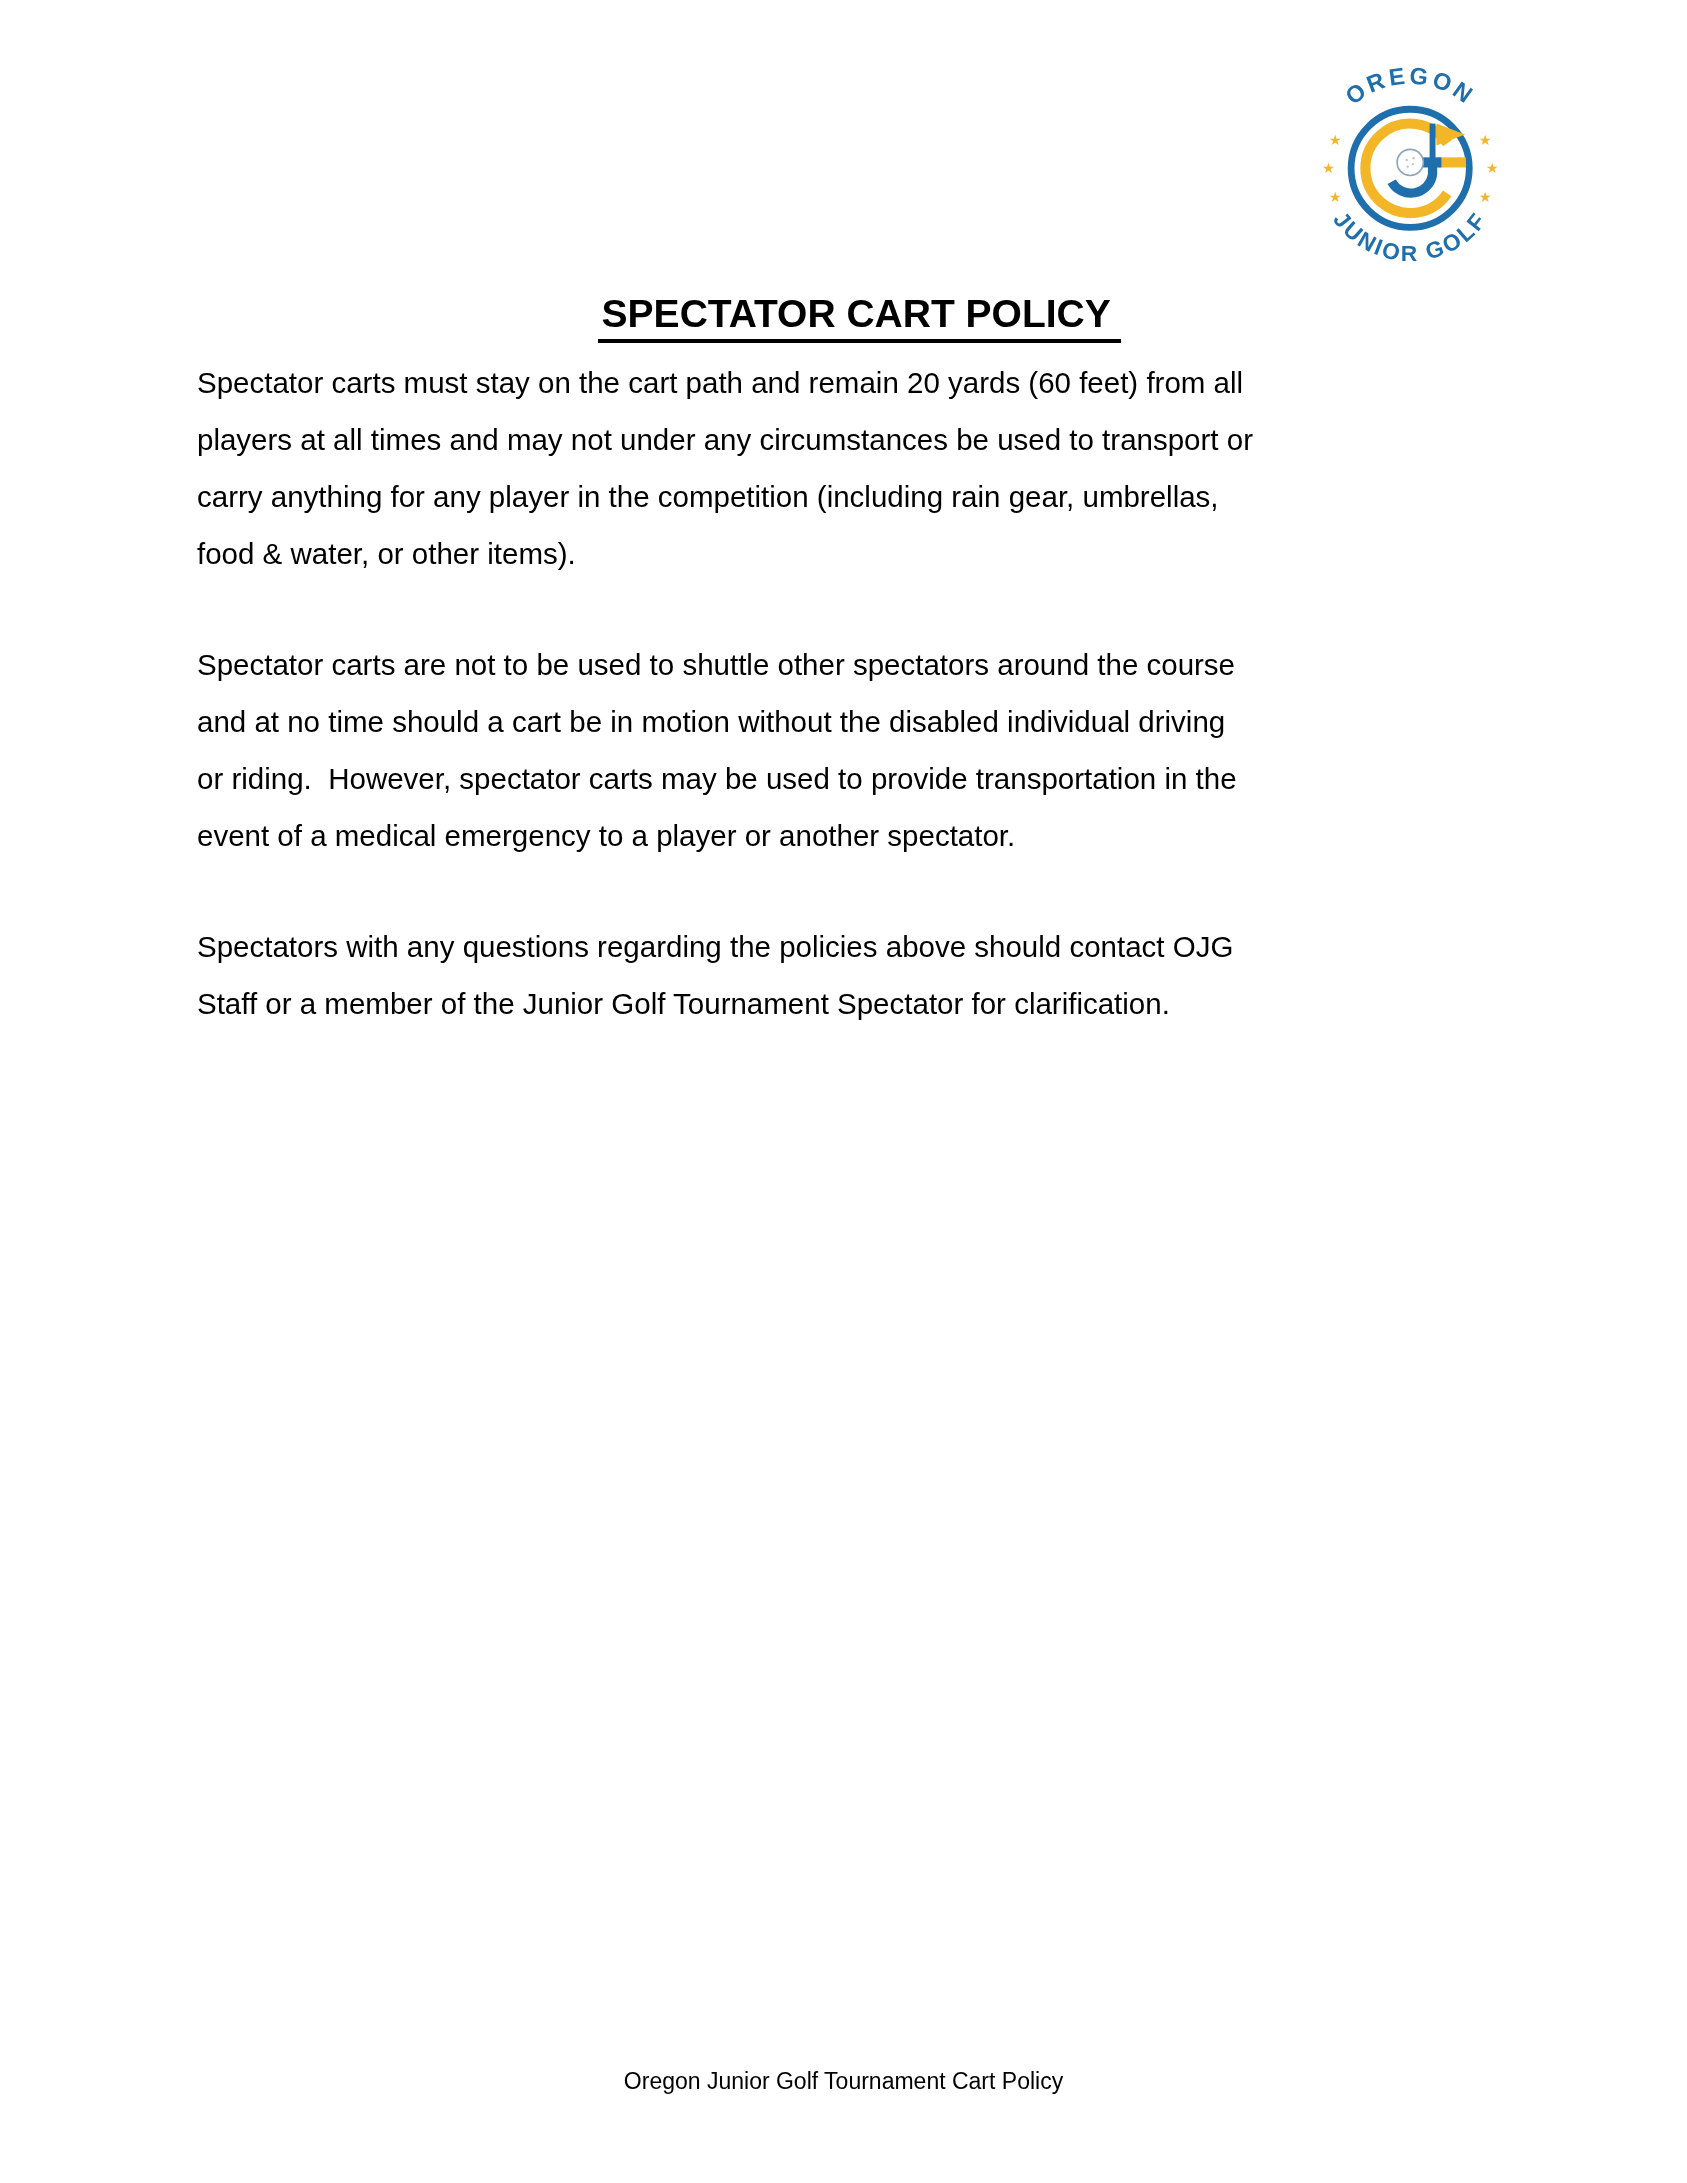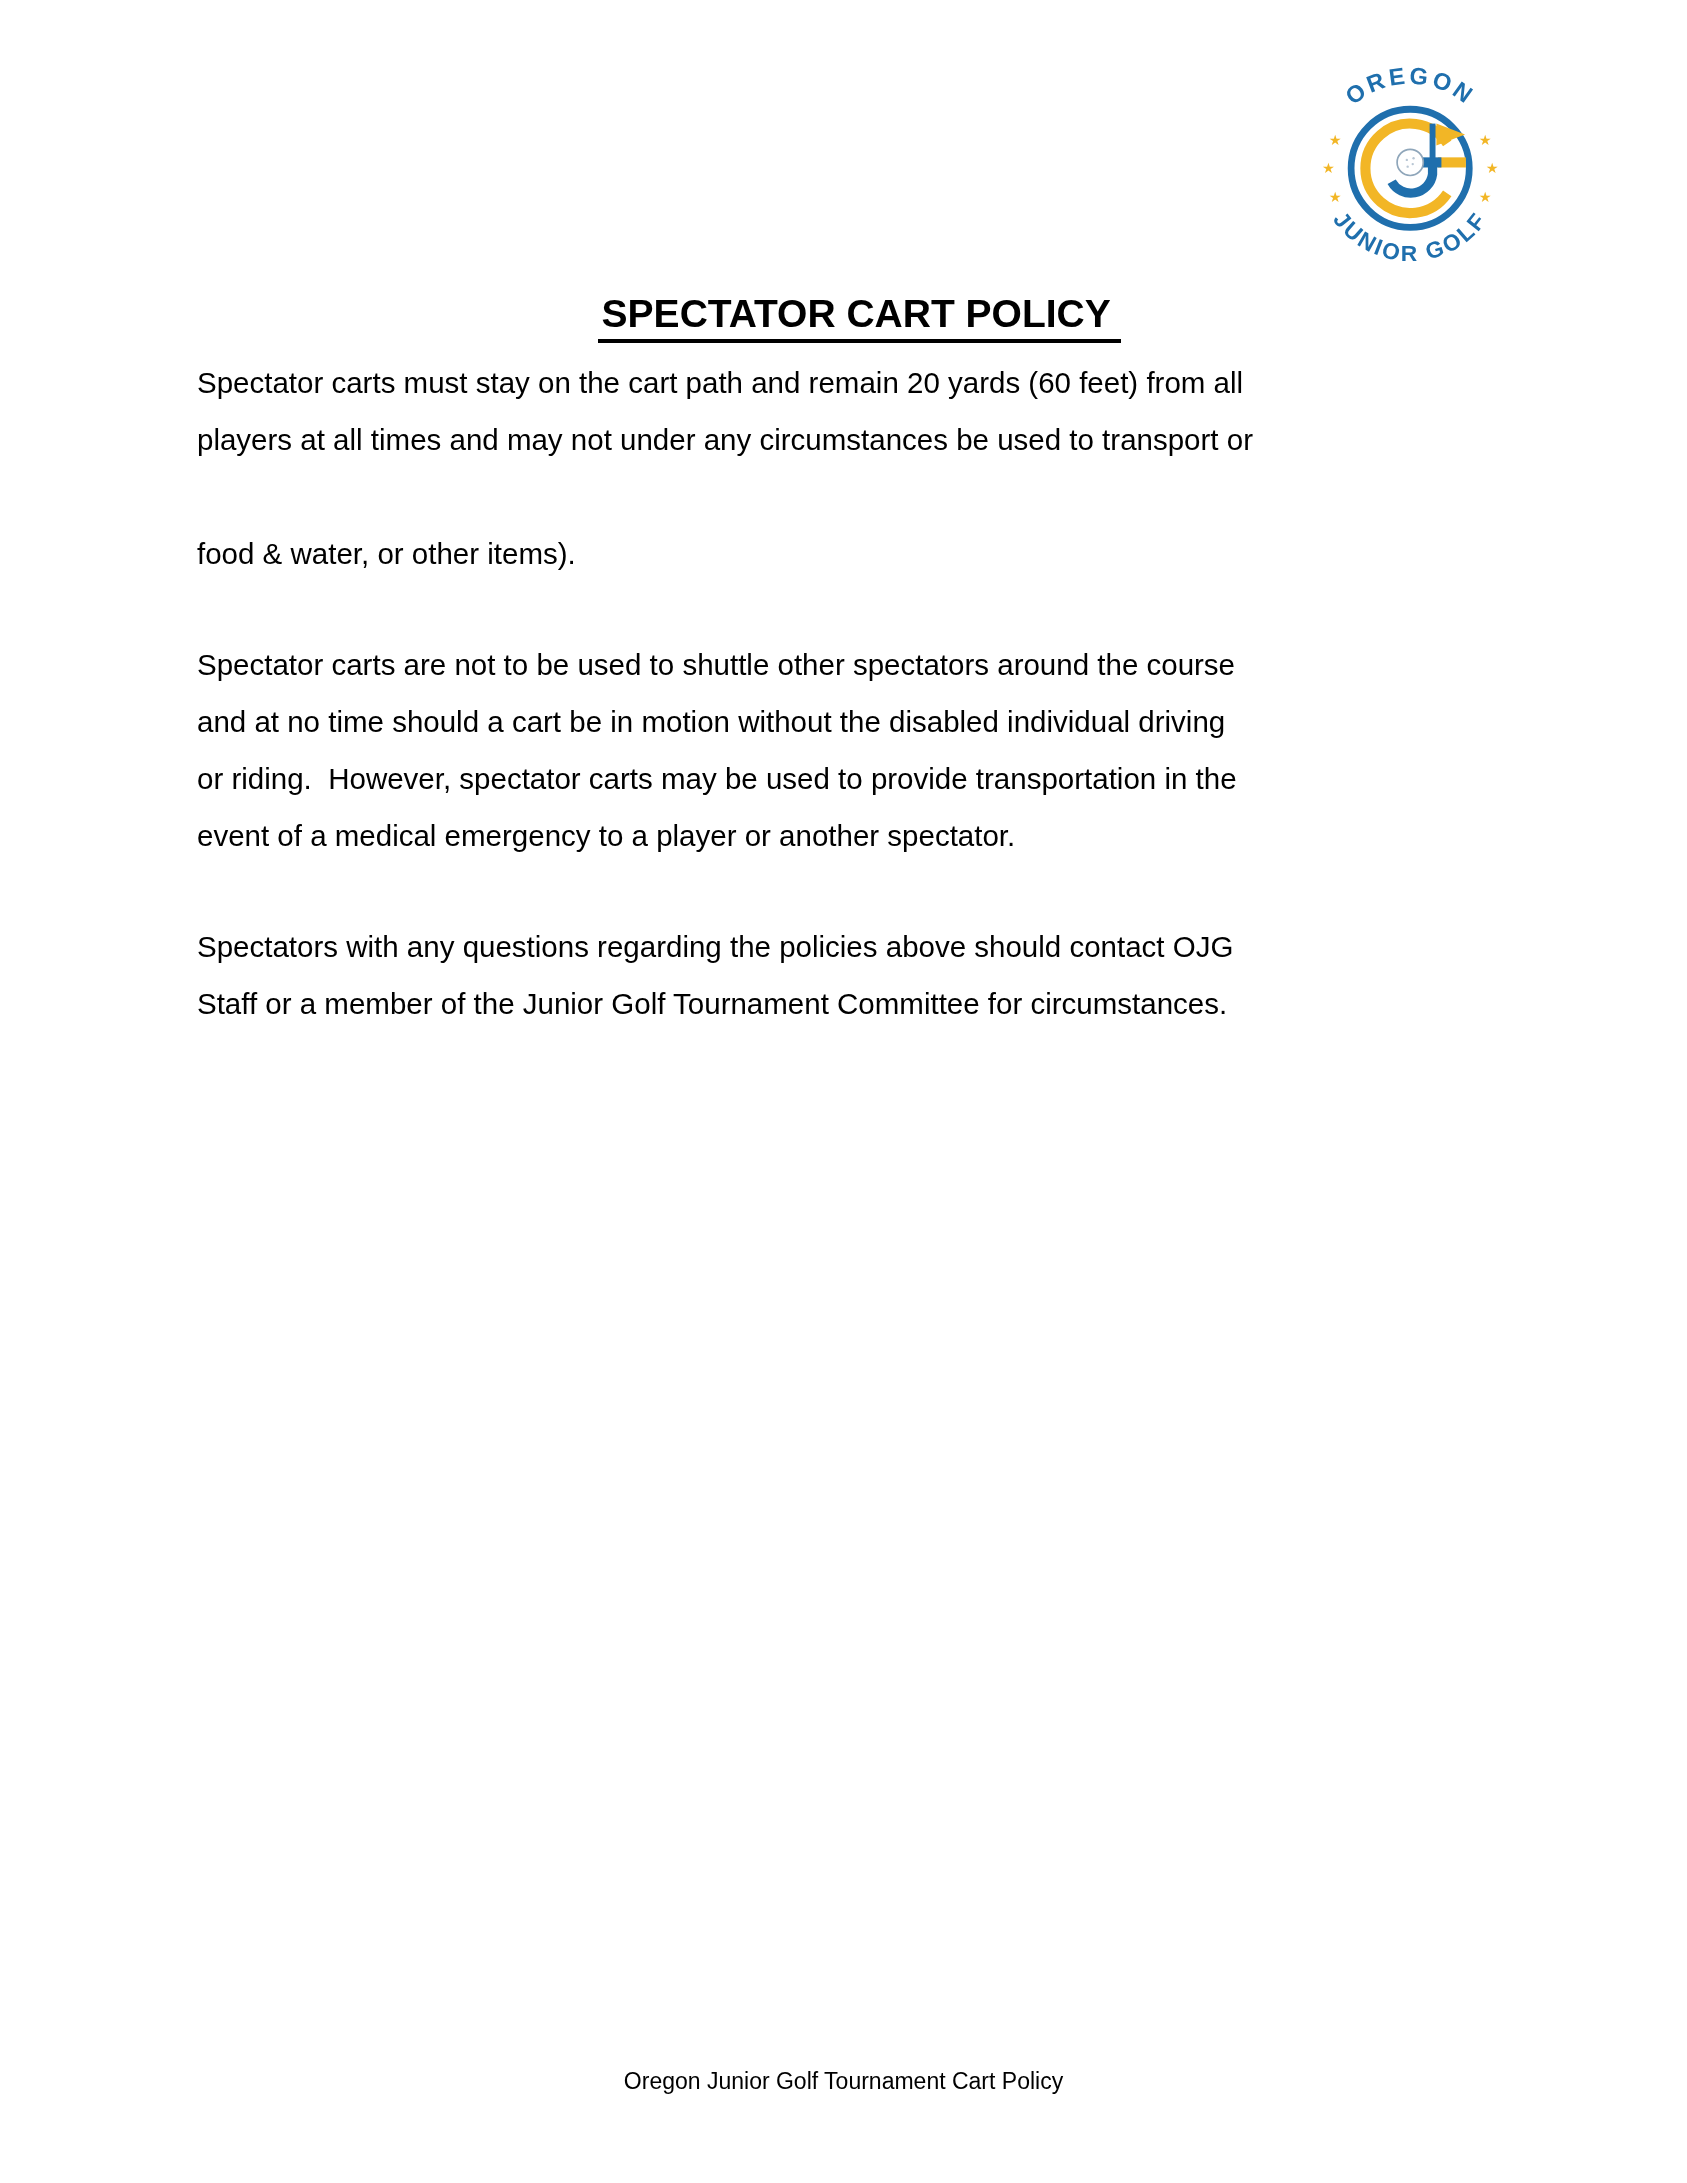--- a/index.html
+++ b/index.html
@@ -103,35 +103,35 @@
   <div class="title">
     <span class="underline">SPECTATOR CART POLICY</span>
   </div>
 
   <div class="content">
 
 
     <p>
       <span class="line">Spectator carts must stay on the cart path and remain 20 yards (60 feet) from all</span><br>
       <span class="line">players at all times and may not under any circumstances be used to transport or</span><br>
-      <br>
+      <span class="line">carry anything for any player in the competition (including rain gear, umbrellas,</span><br>
       <span class="line">food &amp; water, or other items).</span>
     </p>
 
     <p>
       <span class="line">Spectator carts are not to be used to shuttle other spectators around the course</span><br>
       <span class="line">and at no time should a cart be in motion without the disabled individual driving</span><br>
       <span class="line">or riding.  However, spectator carts may be used to provide transportation in the</span><br>
       <span class="line">event of a medical emergency to a player or another spectator.</span>
     </p>
 
 
     <p>
       <span class="line">Spectators with any questions regarding the policies above should contact OJG</span><br>
-      <span class="line">Staff or a member of the Junior Golf Tournament Committee for circumstances.</span>
+      <span class="line">Staff or a member of the Junior Golf Tournament Spectator for clarification.</span>
     </p>
 
   </div>
 
   <div class="footer">Oregon Junior Golf Tournament Cart Policy</div>
 
 </div>
 
 
 </body></html>

